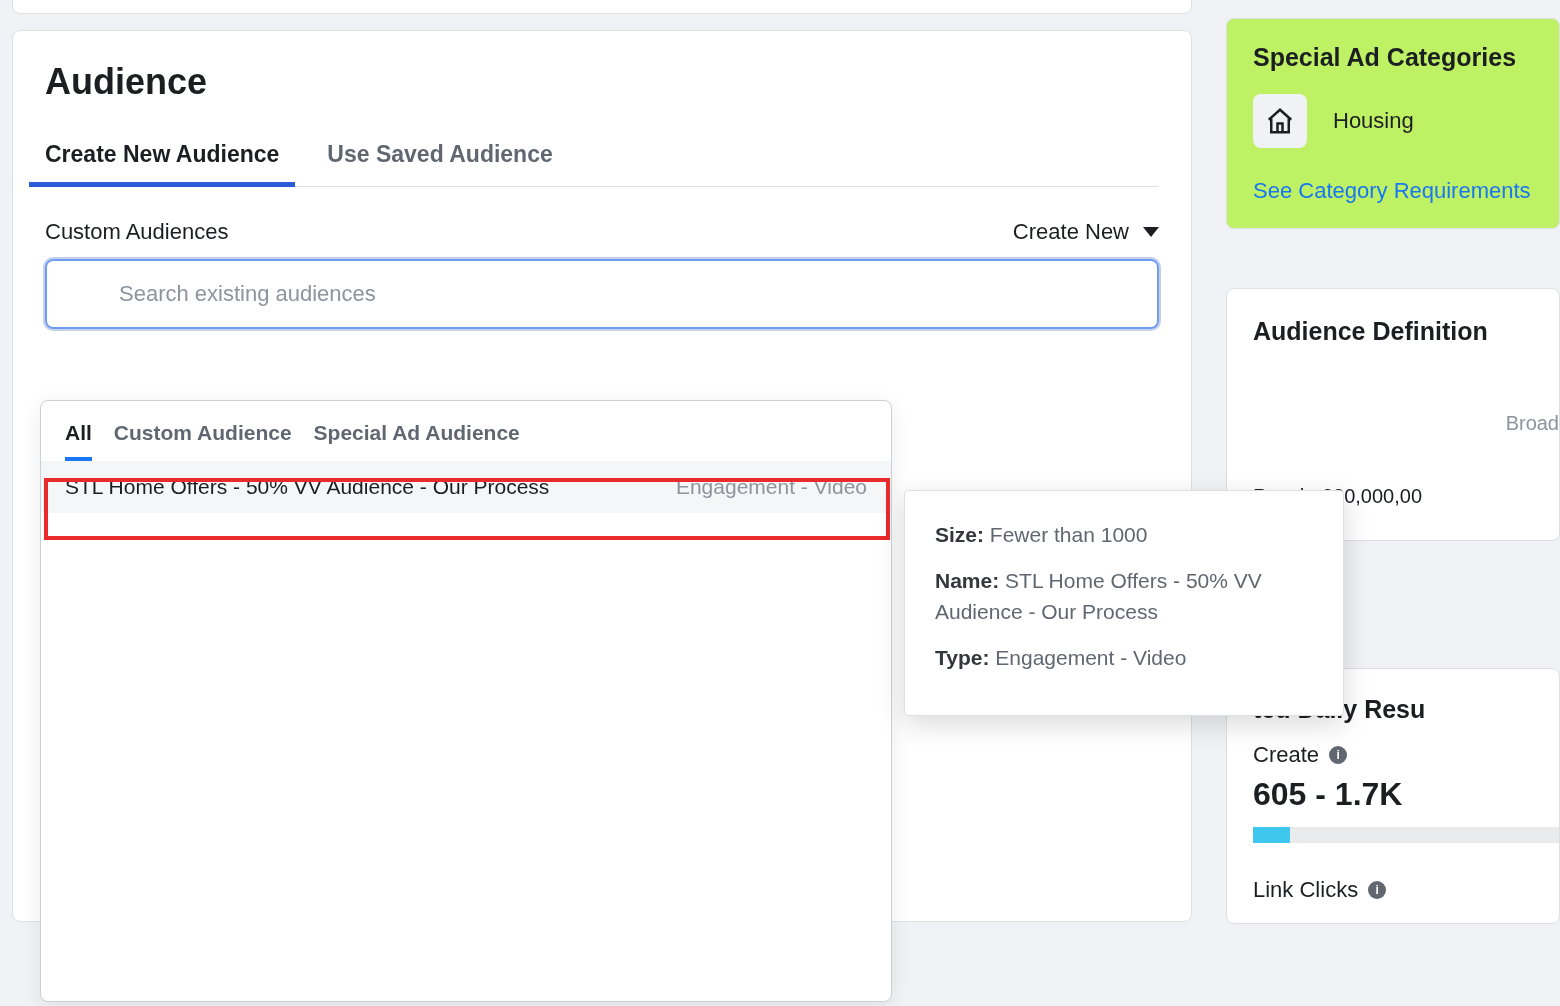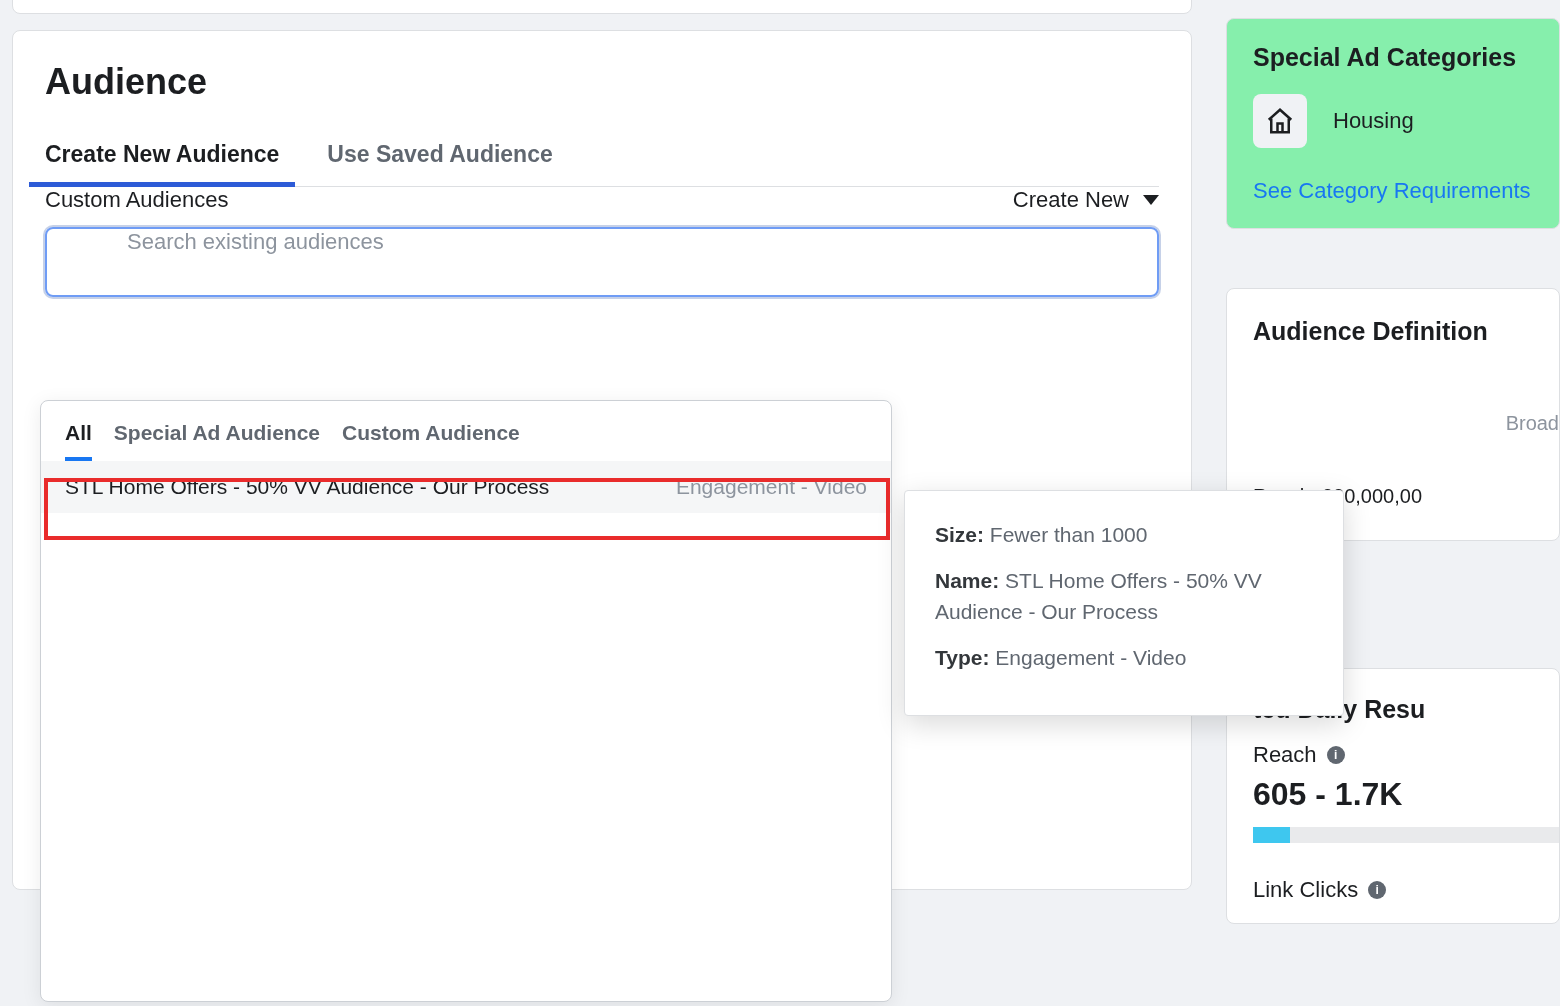--- a/index.html
+++ b/index.html
@@ -25,20 +25,21 @@
   .panel-title {
     font-size: 36px;
     font-weight: 700;
     color: #1c1e21;
     margin-bottom: 28px;
   }
   .tabs {
     display: flex;
     gap: 48px;
     border-bottom: 1px solid #dddfe2;
+    margin-bottom: 32px;
   }
   .tab {
     padding: 10px 0 18px 0;
     font-size: 23px;
     font-weight: 600;
     color: #606770;
     cursor: pointer;
     position: relative;
   }
   .tab.active {
@@ -76,22 +77,22 @@
     border-right: 8px solid transparent;
     border-top: 10px solid #1c1e21;
   }
   .search-input-wrap {
     width: 100%;
     height: 70px;
     border: 2px solid #6f9cf5;
     border-radius: 8px;
     box-shadow: 0 0 0 2px rgba(66,103,178,0.3);
     display: flex;
-    align-items: flex-start;
-    padding: 0 26px;
+    align-items: center;
+    padding: 0 18px;
     margin-bottom: 12px;
   }
   .search-input {
     width: 100%;
     border: none;
     outline: none;
     font-size: 22px;
     color: #1c1e21;
     padding-left: 54px;
   }
@@ -192,21 +193,21 @@
     font-size: 22px;
     font-weight: 600;
     color: #1c1e21;
   }
   
   .side-panel {
     position: absolute;
     left: 1226px;
     top: 18px;
     width: 334px;
-    background: #86efac;
+    background: #bef264;
     border: 1px solid #dddfe2;
     border-radius: 8px;
     padding: 24px 0 24px 26px;
   }
   .side-title {
     font-size: 25px;
     font-weight: 700;
     white-space: nowrap;
   }
   .cat-row {
@@ -323,22 +324,22 @@
     <input class="search-input" type="text" placeholder="Search existing audiences" style="">
   </div>
 
   <div style="height:560px"></div>
   <div class="gender-label">Gender</div>
 </div>
 
 <div class="dropdown">
   <div class="dropdown-tabs">
     <div class="dropdown-tab active">All</div>
+    <div class="dropdown-tab">Custom Audience</div>
     <div class="dropdown-tab">Special Ad Audience</div>
-    <div class="dropdown-tab">Custom Audience</div>
   </div>
   <div class="dropdown-list">
     <div class="dropdown-item hovered">
       <span class="name">STL Home Offers - 50% VV Audience - Our Process</span>
       <span class="type">Engagement - Video</span>
     </div>
   </div>
 </div>
 
 <div class="red-box" style="left:44px; top:478px; width:846px; height:62px;"></div>
@@ -383,21 +384,21 @@
   <div class="broad-label">Broad</div>
   <div class="reach-line">
     <span>Reach:</span>
     <span>230,000,00</span>
   </div>
 </div>
 
 <div class="side-panel-3">
   <div class="side-title" style="white-space:nowrap;">ted Daily Resu</div>
   <div class="metric-label">
-    <span>Reach</span>
+    <span>Create</span>
     <span class="info-icon">i</span>
   </div>
   <div class="metric-value">605 - 1.7K</div>
   <div class="progress-bar">
     <div class="progress-fill" id="reach-fill" style="width: 12%;"></div>
   </div>
   <div class="metric-label" style="margin-top:34px;">
     <span>Link Clicks</span>
     <span class="info-icon">i</span>
   </div>

